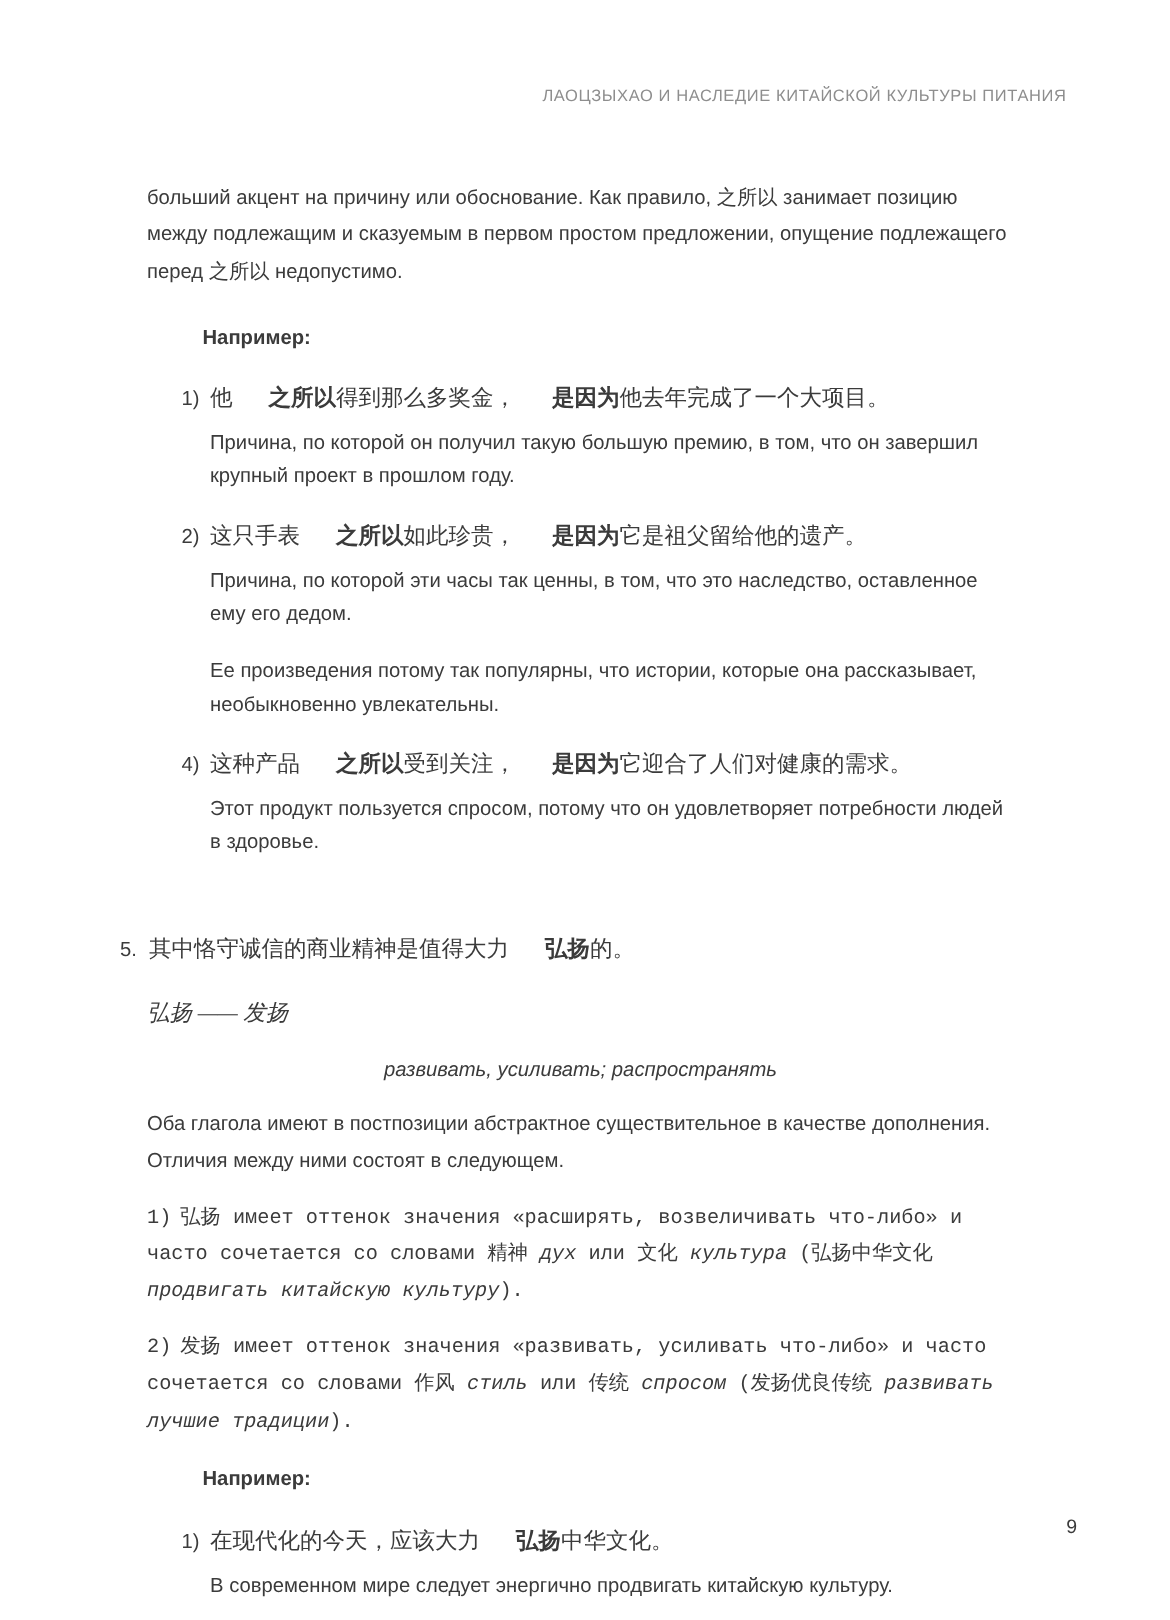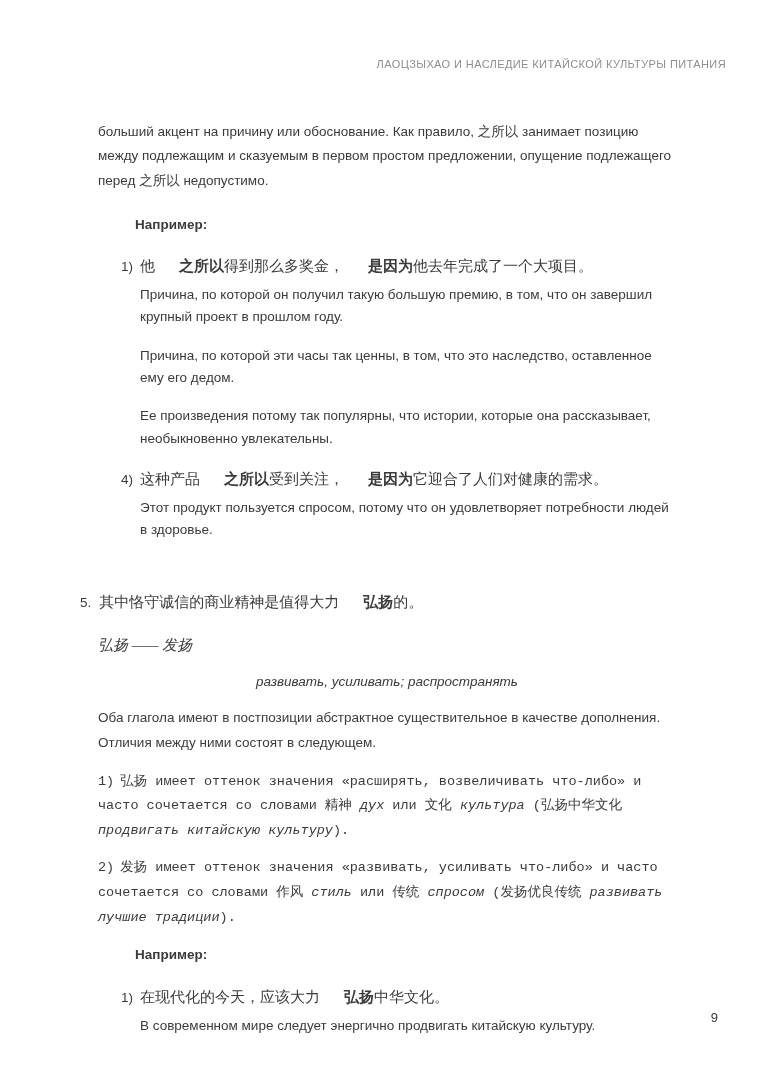--- a/index.html
+++ b/index.html
@@ -13,21 +13,21 @@
     width: 780px;
     height: 1080px;
     margin: 0 auto;
     background: #ffffff;
     overflow: hidden;
     color: #3b3b3b;
   }
   .running-header {
     position: absolute;
     top: 58px;
-    right: 54px;
+    right: 69px;
     font-size: 11px;
     letter-spacing: 0.4px;
     color: #8e8e8e;
     text-transform: uppercase;
   }
   .content {
     position: absolute;
     top: 120px;
     left: 98px;
     width: 578px;
@@ -83,20 +83,21 @@
     <p class="intro">больший акцент на причину или обоснование. Как правило, 之所以 занимает позицию между подлежащим и сказуемым в первом простом предложении, опущение подлежащего перед 之所以 недопустимо.</p>
 
     <p class="ex-label">Например:</p>
 
     <div class="example">
       <p class="cn"><span class="num">1)</span><span><span>他</span><span class="b">之所以</span><span>得到那么多奖金，</span><span class="b">是因为</span><span>他去年完成了一个大项目。</span></span></p>
       <p class="ru">Причина, по которой он получил такую большую премию, в том, что он завершил крупный проект в прошлом году.</p>
     </div>
 
     <div class="example">
+      <p class="cn"><span class="num">2)</span><span><span>这只手表</span><span class="b">之所以</span><span>如此珍贵，</span><span class="b">是因为</span><span>它是祖父留给他的遗产。</span></span></p>
       <p class="ru">Причина, по которой эти часы так ценны, в том, что это наследство, оставленное ему его дедом.</p>
     </div>
 
     <div class="example">
       <p class="ru">Ее произведения потому так популярны, что истории, которые она рассказывает, необыкновенно увлекательны.</p>
     </div>
 
     <div class="example">
       <p class="cn"><span class="num">4)</span><span><span>这种产品</span><span class="b">之所以</span><span>受到关注，</span><span class="b">是因为</span><span>它迎合了人们对健康的需求。</span></span></p>
       <p class="ru">Этот продукт пользуется спросом, потому что он удовлетворяет потребности людей в здоровье.</p>

